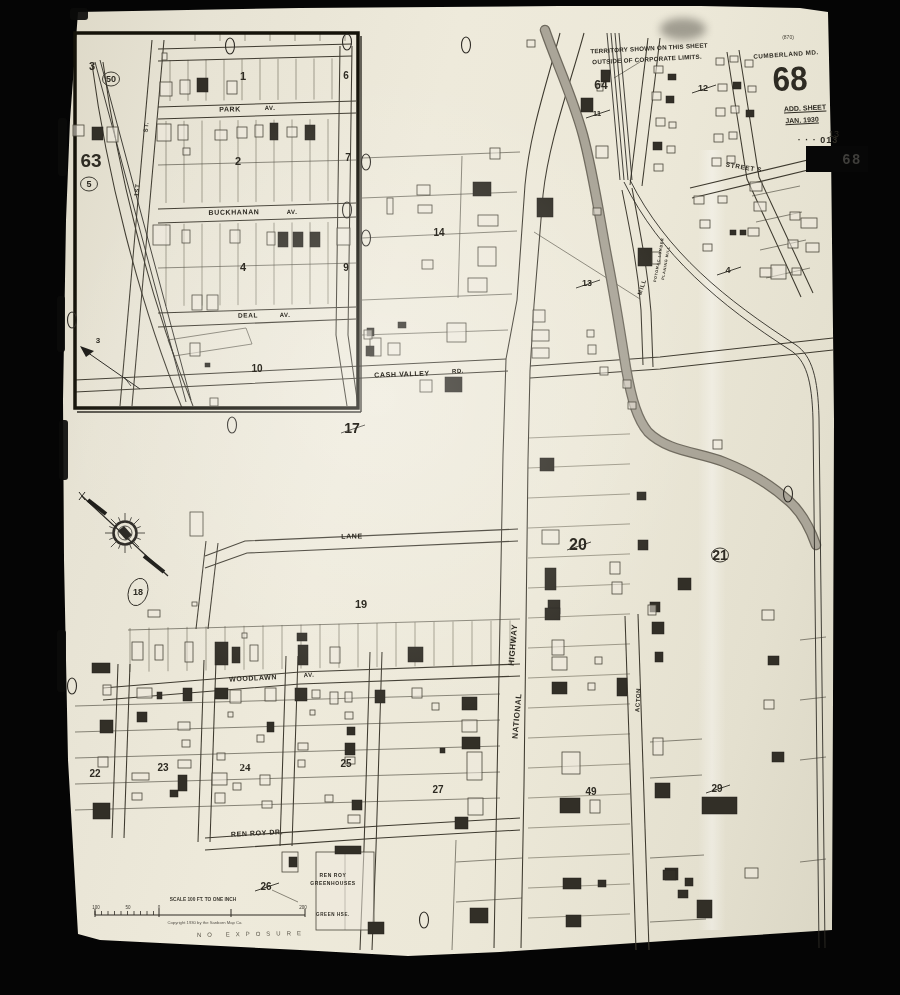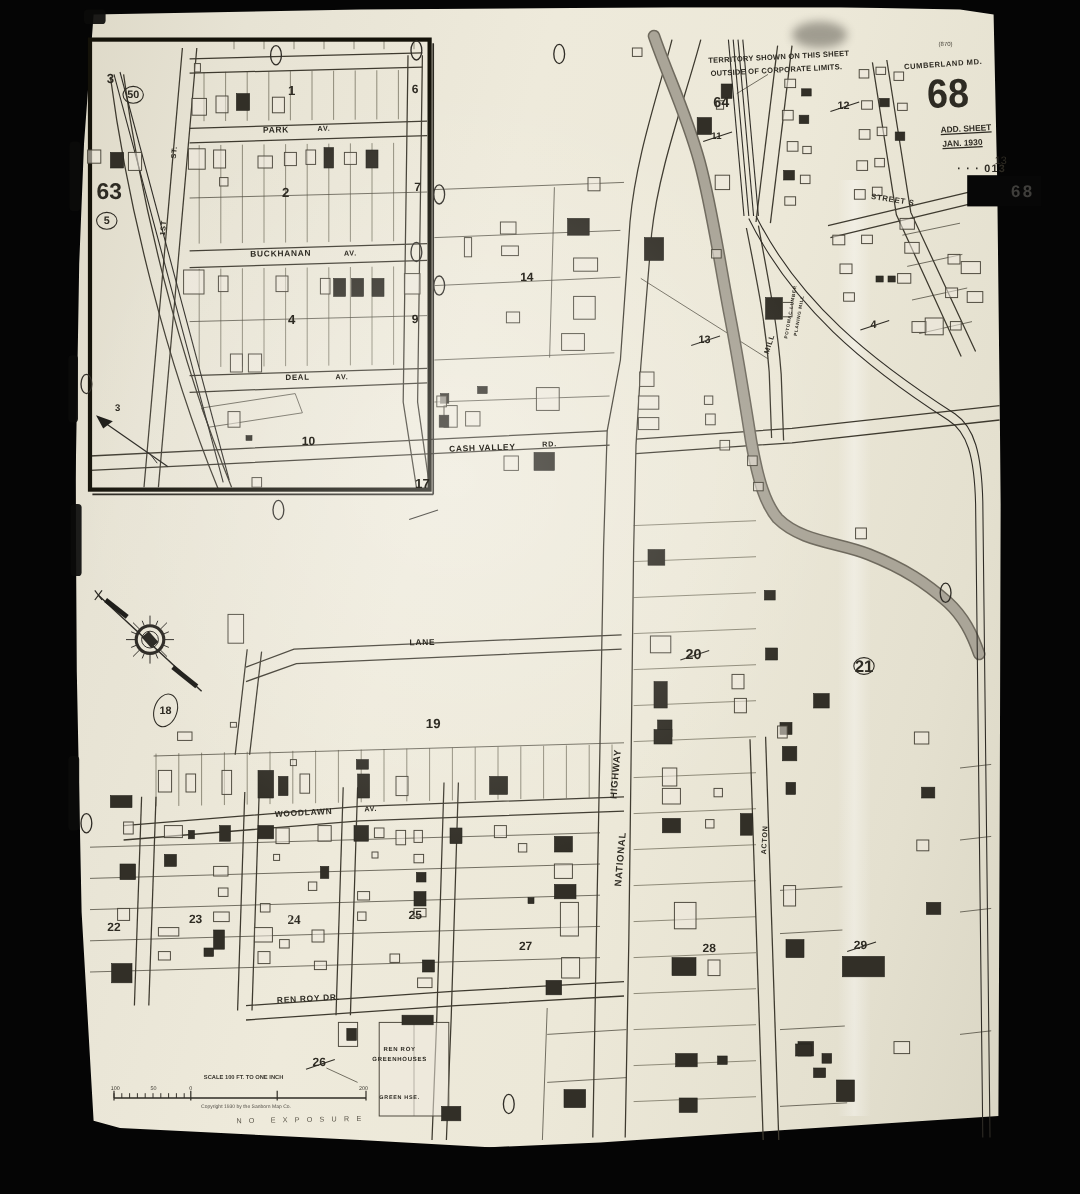--- a/index.html
+++ b/index.html
@@ -539,32 +539,32 @@
       <span class="map-num" style="left: 243px; top: 267px; font-size: 11px; transform: translate(-50%, -50%);">4</span>
       <span class="map-num" style="left: 346px; top: 267px; font-size: 10px; transform: translate(-50%, -50%);">9</span>
       <span class="map-num" style="left: 257px; top: 368px; font-size: 10px; transform: translate(-50%, -50%);">10</span>
       <span class="map-num" style="left: 98px; top: 340px; font-size: 8px; transform: translate(-50%, -50%);">3</span>
       <span class="map-num" style="left: 601px; top: 85px; font-size: 12px; transform: translate(-50%, -50%);">64</span>
       <span class="map-num" style="left: 703px; top: 88px; font-size: 9px; transform: translate(-50%, -50%);">12</span>
       <span class="map-num" style="left: 597px; top: 113px; font-size: 8px; transform: translate(-50%, -50%);">11</span>
       <span class="map-num" style="left: 439px; top: 232px; font-size: 10px; transform: translate(-50%, -50%);">14</span>
       <span class="map-num" style="left: 587px; top: 283px; font-size: 9px; transform: translate(-50%, -50%);">13</span>
       <span class="map-num" style="left: 728px; top: 270px; font-size: 9px; transform: translate(-50%, -50%);">4</span>
-      <span class="map-num" style="left: 352px; top: 404px; font-size: 11px; transform: translate(-50%, -50%);">17</span>
+      <span class="map-num" style="left: 352px; top: 428px; font-size: 14px; transform: translate(-50%, -50%);">17</span>
       <span class="map-num" style="left: 138px; top: 592px; font-size: 9px; transform: translate(-50%, -50%);">18</span>
       <span class="map-num" style="left: 361px; top: 604px; font-size: 11px; transform: translate(-50%, -50%);">19</span>
-      <span class="map-num" style="left: 578px; top: 545px; font-size: 12px; transform: translate(-50%, -50%);">20</span>
+      <span class="map-num" style="left: 578px; top: 545px; font-size: 16px; transform: translate(-50%, -50%);">20</span>
       <span class="map-num" style="left: 720px; top: 555px; font-size: 14px; transform: translate(-50%, -50%);">21</span>
       <span class="map-num" style="left: 95px; top: 773px; font-size: 10px; transform: translate(-50%, -50%);">22</span>
       <span class="map-num" style="left: 163px; top: 767px; font-size: 10px; transform: translate(-50%, -50%);">23</span>
       <span class="map-num" style="left: 245px; top: 767px; font-size: 11px; transform: translate(-50%, -50%); font-family: Liberation Serif, serif;">24</span>
       <span class="map-num" style="left: 327px; top: 763px; font-size: 10px; transform: translate(-50%, -50%); margin-left: 19px;">25</span>
       <span class="map-num" style="left: 266px; top: 886px; font-size: 10px; transform: translate(-50%, -50%);">26</span>
       <span class="map-num" style="left: 438px; top: 789px; font-size: 10px; transform: translate(-50%, -50%);">27</span>
-      <span class="map-num" style="left: 591px; top: 791px; font-size: 10px; transform: translate(-50%, -50%);">28</span>
+      <span class="map-num" style="left: 591px; top: 791px; font-size: 10px; transform: translate(-50%, -50%);">49</span>
       <span class="map-num" style="left: 717px; top: 788px; font-size: 10px; transform: translate(-50%, -50%);">29</span>
     </div>
 
   <div class="labels">
     <span style="left:649px;top:48px;font-size:6.3px;transform:translate(-50%,-50%) rotate(-3deg);letter-spacing:.2px;font-weight:600;">TERRITORY SHOWN ON THIS SHEET</span>
     <span style="left:647px;top:59px;font-size:6.3px;transform:translate(-50%,-50%) rotate(-3deg);letter-spacing:.2px;font-weight:600;">OUTSIDE OF CORPORATE LIMITS.</span>
     <span style="left:786px;top:54px;font-size:6.3px;transform:translate(-50%,-50%) rotate(-4deg);letter-spacing:.5px;font-weight:700;">CUMBERLAND MD.</span>
     <span class="big-sheet" style="left:790px;top:79px;font-size:34px;transform:translate(-50%,-50%) rotate(-2deg) scaleX(.92);">68</span>
     <span style="left:788px;top:37px;font-size:5px;transform:translate(-50%,-50%);color:#4a463c;">(870)</span>
     <span class="underln" style="left:805px;top:108px;font-size:7px;transform:translate(-50%,-50%) rotate(-3deg);font-weight:700;">ADD. SHEET</span>

